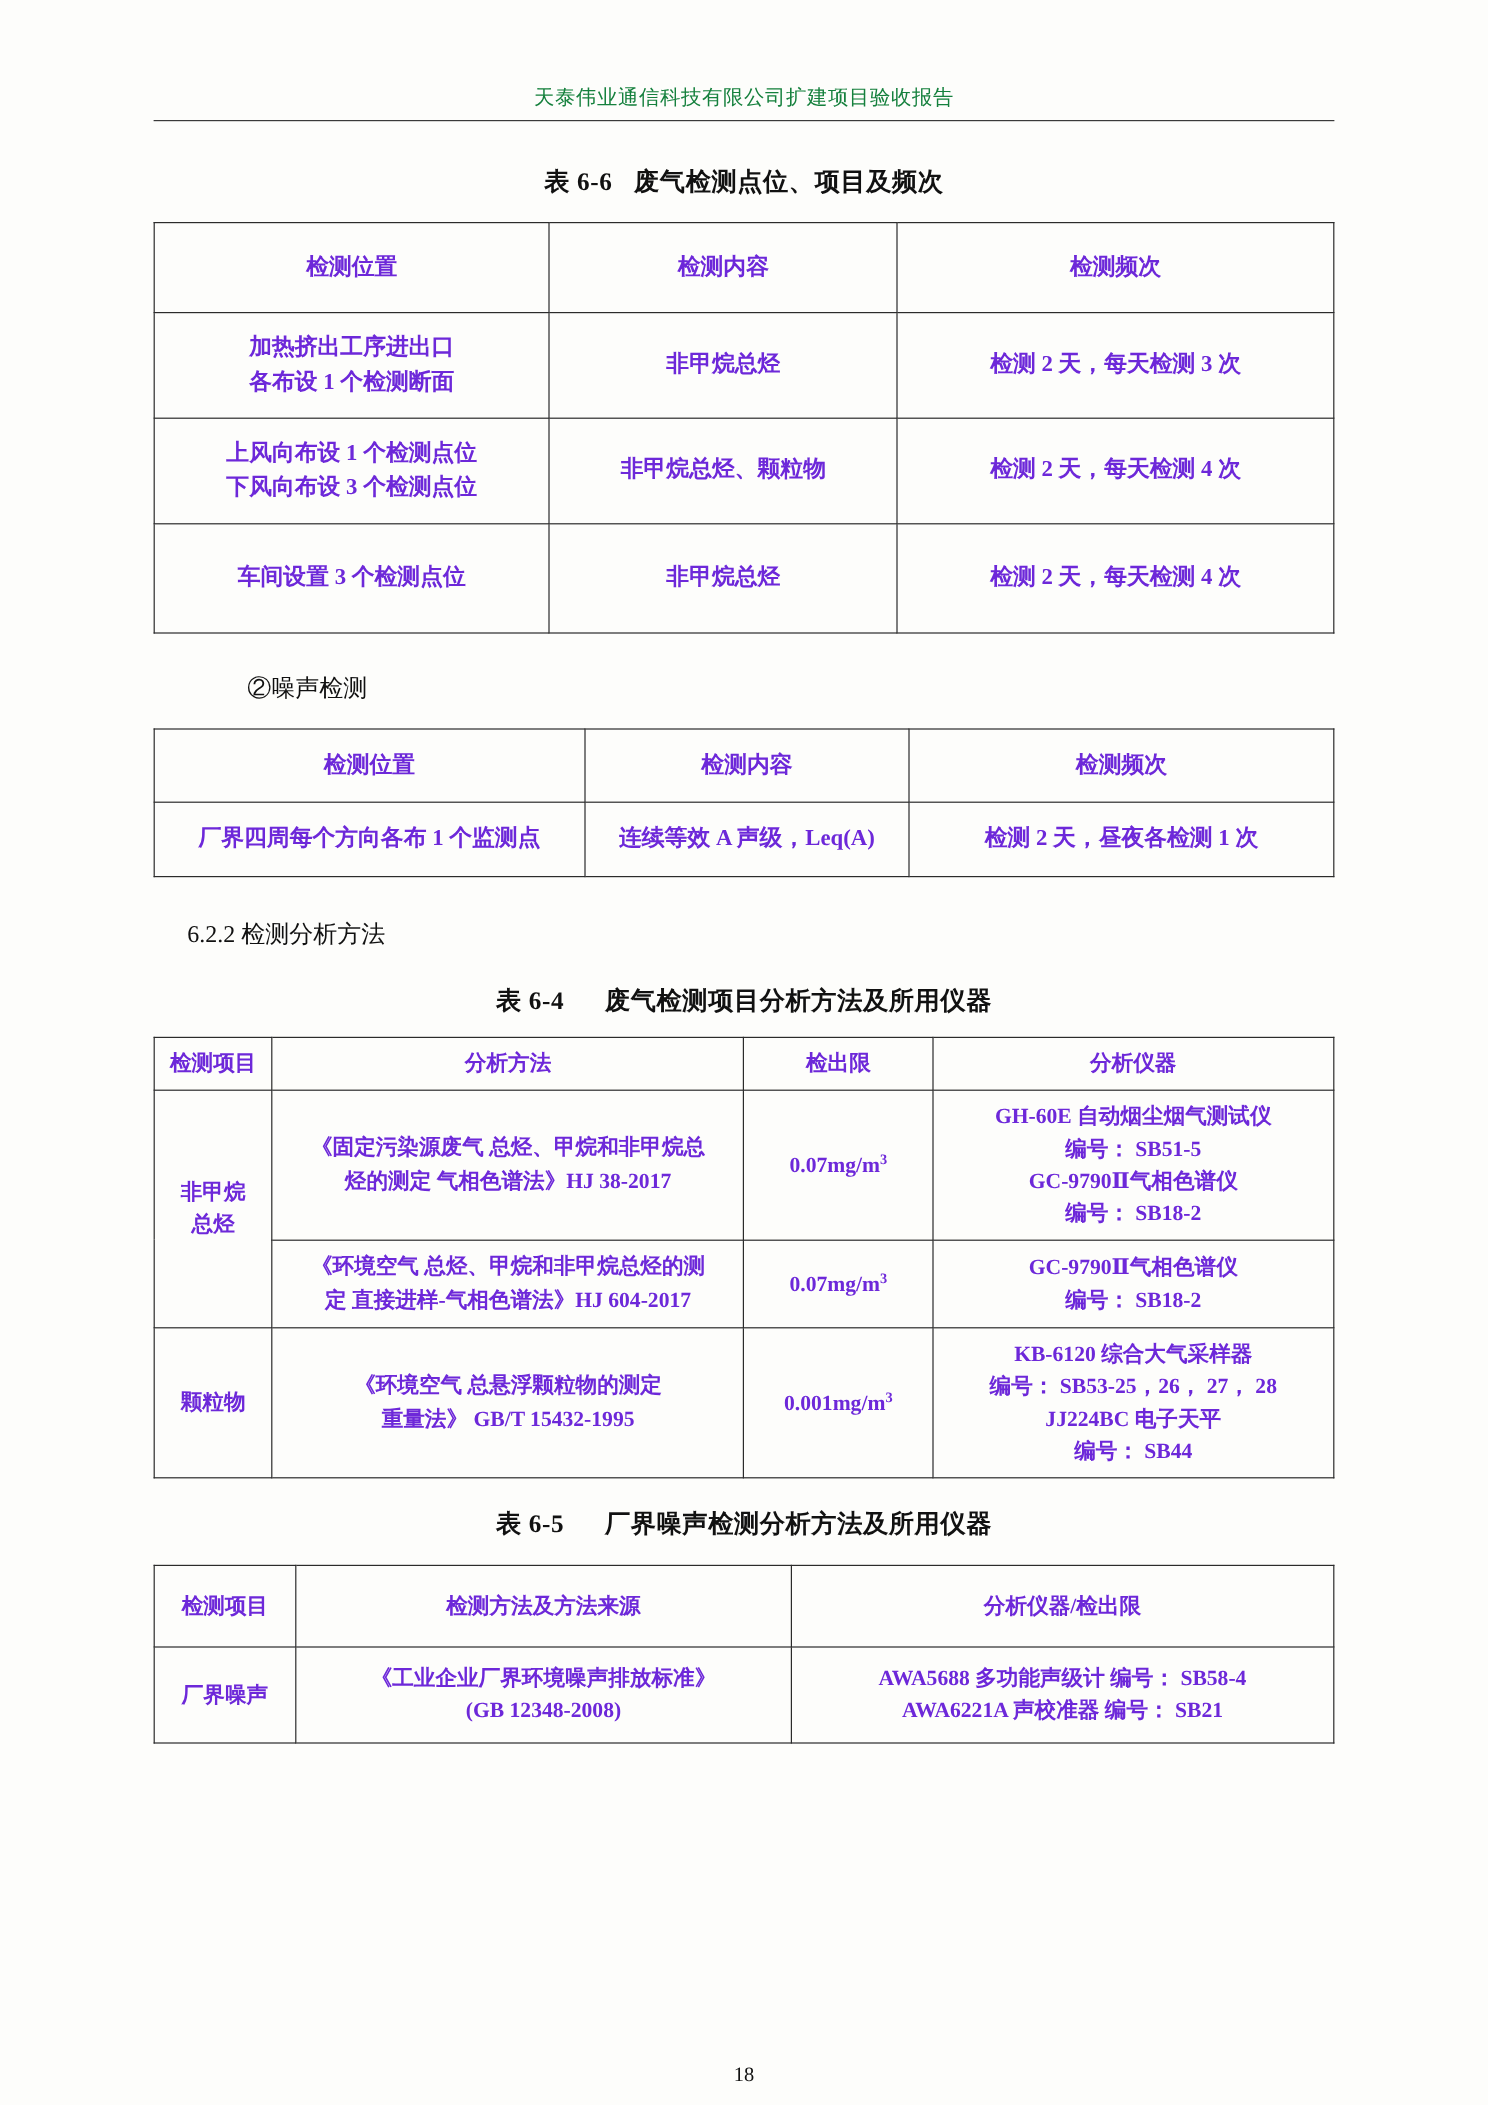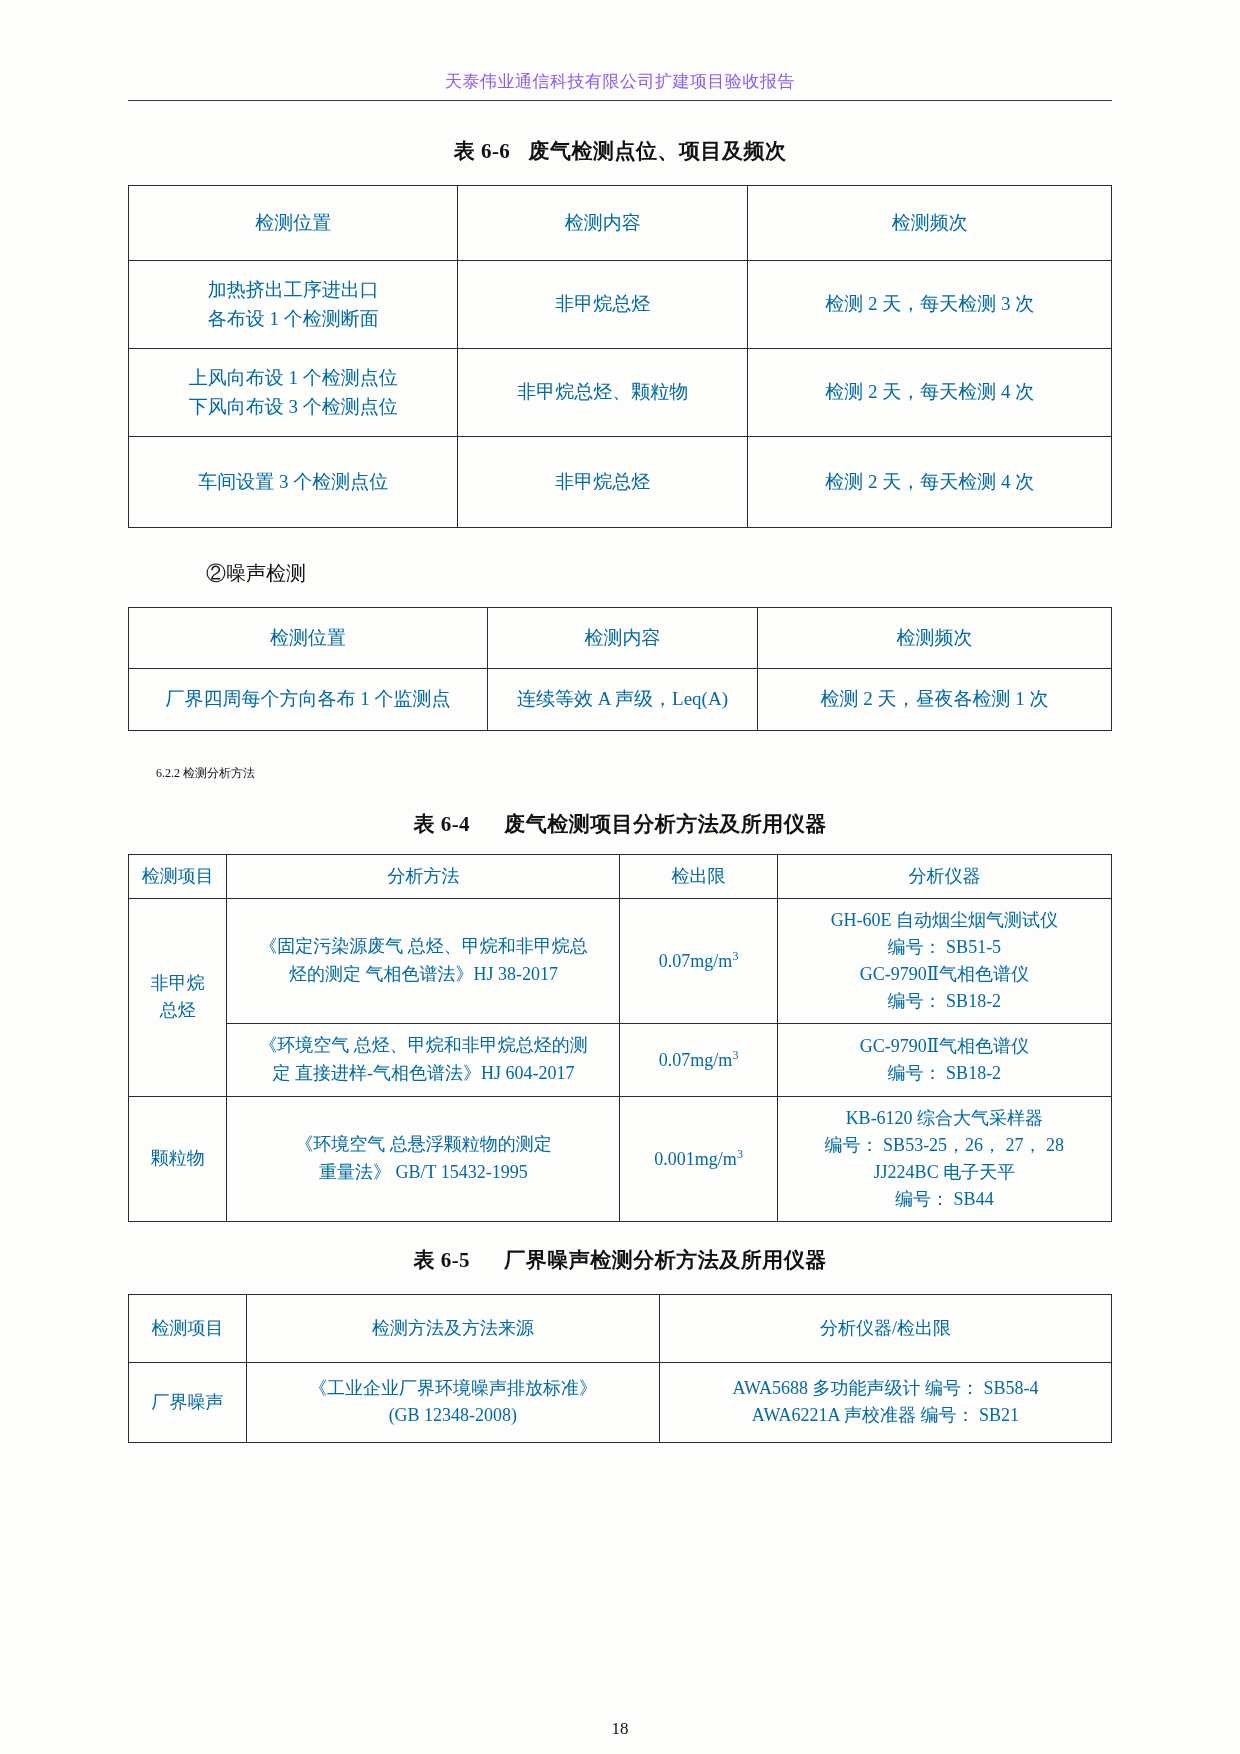--- a/index.html
+++ b/index.html
@@ -21,21 +21,21 @@
     height: 1754px;
     box-sizing: border-box;
     padding: 0 128px;
   }
   
   .header {
     margin-top: 70px;
     text-align: center;
     font-size: 17px;
     letter-spacing: 0.5px;
-    color: #8b5cf6;
+    color: #15803d;
     padding-bottom: 7px;
     border-bottom: 1.3px solid #3a3a3a;
   }
   
   .caption {
     text-align: center;
     font-size: 21px;
     font-weight: bold;
     color: #111;
     letter-spacing: 0.5px;
@@ -47,44 +47,44 @@
   table {
     border-collapse: collapse;
     width: 100%;
     table-layout: fixed;
   }
   table td, table th {
     border: 1.2px solid #2b2b2b;
     text-align: center;
     vertical-align: middle;
     font-size: 19px;
-    font-weight: normal;
+    font-weight: bold;
     padding: 10px 6px;
     line-height: 1.5;
-    color: #0369a1;
+    color: #6d28d9;
   }
   .t62 td, .t62 th { height: 42px; }
   .t62 .hdr td { padding: 16px 6px; }
   .t62 .body td { padding: 14px 6px; }
 
   .t63 .hdr td { padding: 16px 6px; }
   .t63 .body td { padding: 16px 6px; }
 
   .t64 td { font-size: 18px; padding: 8px 8px; }
   .t65 td { font-size: 18px; padding: 12px 8px; }
 
   .two-line { line-height: 1.55; }
   sup { font-size: 12px; vertical-align: super; }
 
   .section-label {
     font-size: 20px;
     color: #111;
   }
   .sec-num {
-    font-size: 12px;
+    font-size: 20px;
     color: #111;
   }
   .pagenum {
     position: absolute;
     bottom: 85px;
     left: 0;
     width: 100%;
     text-align: center;
     font-size: 17px;
     color: #111;

